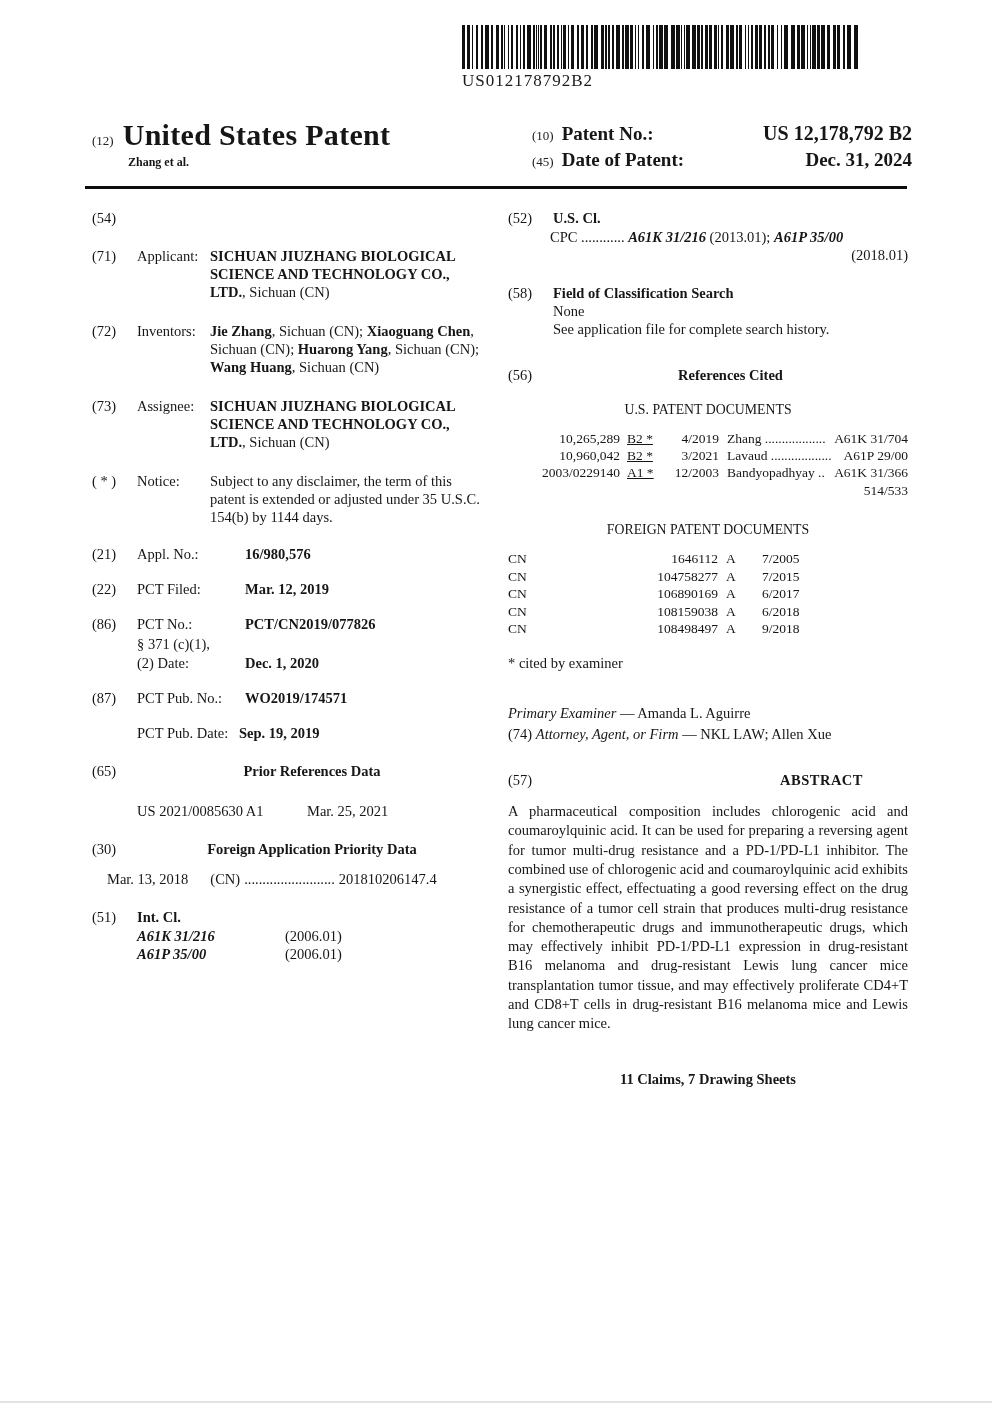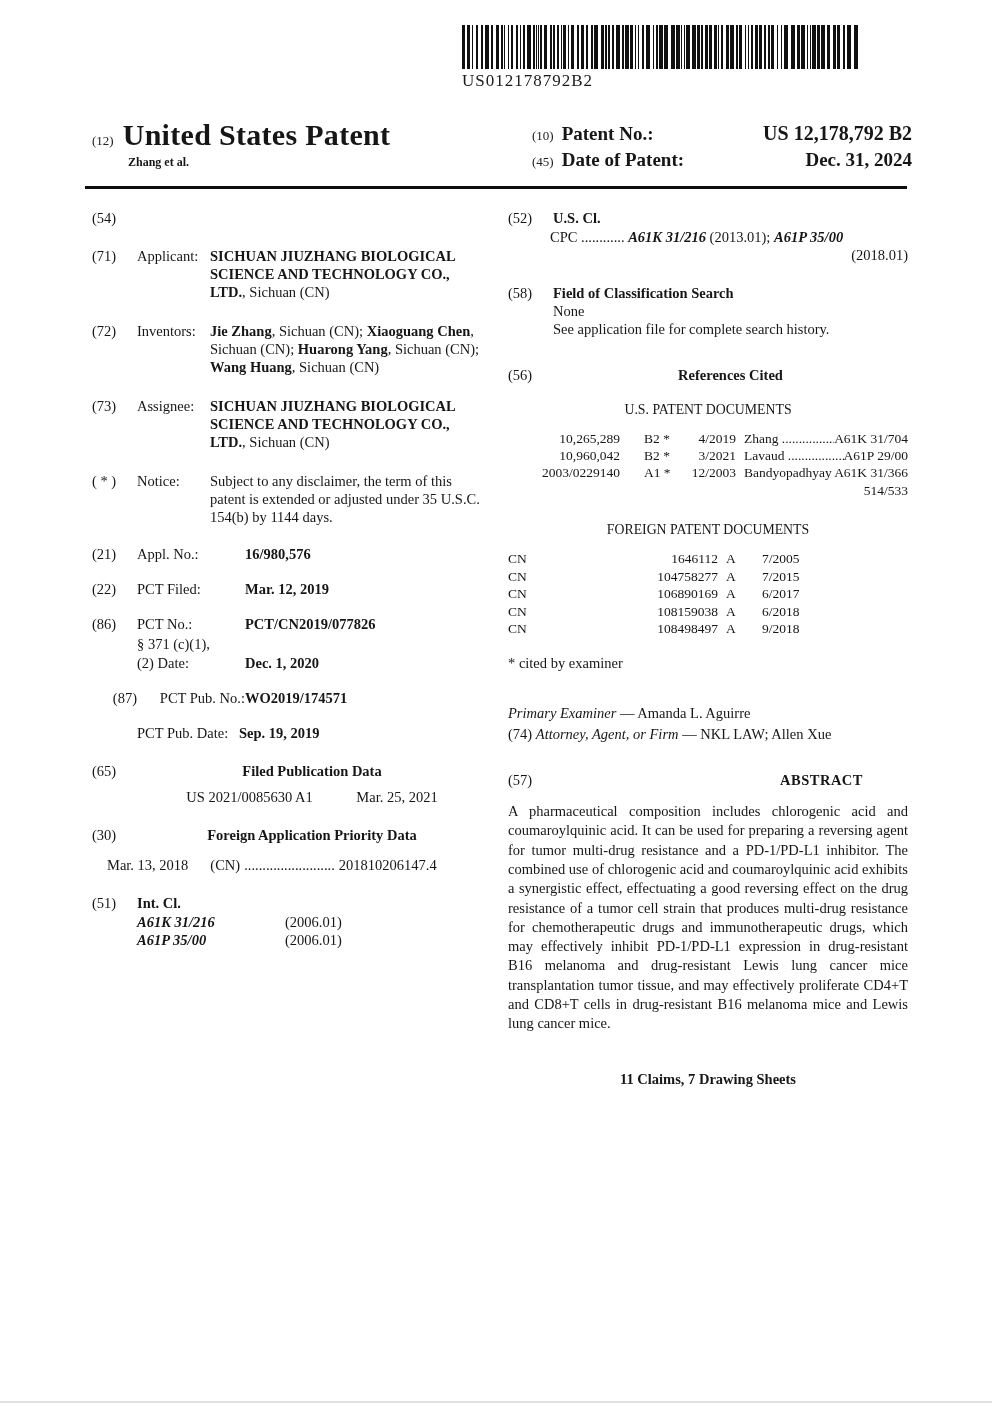--- a/index.html
+++ b/index.html
@@ -43,34 +43,34 @@
 
   .kv{display:flex;margin-bottom:17px;}
   .kv .kv-label{flex:0 0 108px;}
   .kv .kv-value{font-weight:bold;}
   .sub-line{margin:2px 0 0 45px;}
   .sub-kv{display:flex;margin:2px 0 17px 45px;}
   .sub-kv .kv-label{flex:0 0 108px;}
   .sub-kv .kv-value{font-weight:bold;}
 
   .center-head{font-weight:bold;text-align:center;}
-  .pub-row{display:flex;margin:8px 0 20px 45px;justify-content:center;}
+  .pub-row{display:flex;margin:22px 0 20px 45px;}
   .pub-no{flex:0 0 170px;}
   .fapd-row{display:flex;margin:12px 0 20px 15px;white-space:nowrap;}
   .fapd-dots{overflow:hidden;margin:0 4px;}
   .intcl-row{display:flex;margin-left:45px;}
   .intcl-cls{flex:0 0 148px;font-weight:bold;font-style:italic;}
 
   
   .cpc-line{margin:1px 0 0 42px;}
   .cpc-cont{text-align:right;}
   .us-docs-head{text-align:center;margin:16px 0 12px 0;font-size:13.8px;}
   .us-row{display:flex;font-size:13.5px;line-height:1.28;white-space:nowrap;}
   .us-num{flex:0 0 112px;text-align:right;}
-  .us-kind{flex:0 0 40px;margin-left:24px;}
+  .us-kind{flex:0 0 40px;margin-left:7px;text-decoration:underline;}
   .us-date{flex:0 0 52px;text-align:right;margin-right:8px;}
   .us-name{flex:1;overflow:hidden;}
   .us-cls{text-align:right;}
   .us-cont{font-size:13.5px;text-align:right;line-height:1.28;}
   .f-row{display:flex;font-size:13.5px;line-height:1.3;white-space:nowrap;}
   .f-country{flex:0 0 98px;}
   .f-num{flex:0 0 112px;text-align:right;}
   .f-kind{flex:0 0 36px;margin-left:8px;}
   .f-date{flex:0 0 70px;}
   .cited{margin-top:17px;}
@@ -167,33 +167,33 @@
     <span class="code">(86)</span>
     <span class="kv-label">PCT No.:</span>
     <span class="kv-value">PCT/CN2019/077826</span>
   </div>
   <div class="sub-line">§ 371 (c)(1),</div>
   <div class="sub-kv">
     <span class="kv-label">(2) Date:</span>
     <span class="kv-value">Dec. 1, 2020</span>
   </div>
 
-  <div class="kv" style="text-align:right;">
+  <div class="kv" style="">
     <span class="code">(87)</span>
     <span class="kv-label">PCT Pub. No.:</span>
     <span class="kv-value">WO2019/174571</span>
   </div>
   <div class="sub-kv" style="margin-bottom:20px;">
     <span class="kv-label" style="flex:0 0 102px;">PCT Pub. Date:</span>
     <span class="kv-value">Sep. 19, 2019</span>
   </div>
 
   <div class="sec" style="margin-bottom:0;">
     <span class="code">(65)</span>
-    <div class="sec-body center-head">Filed Publication Data</div>
+    <div class="sec-body center-head">Prior References Data</div>
   </div>
   <div class="pub-row">
     <span class="pub-no">US 2021/0085630 A1</span>
     <span>Mar. 25, 2021</span>
   </div>
 
   <div class="sec" style="margin-bottom:0;">
     <span class="code">(30)</span>
     <div class="sec-body center-head">Foreign Application Priority Data</div>
   </div>

